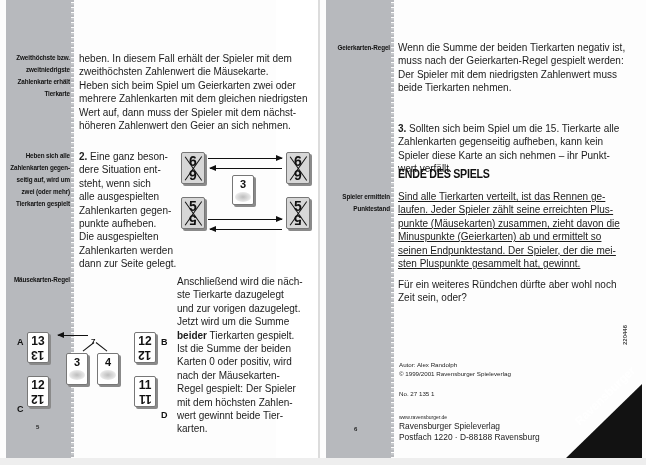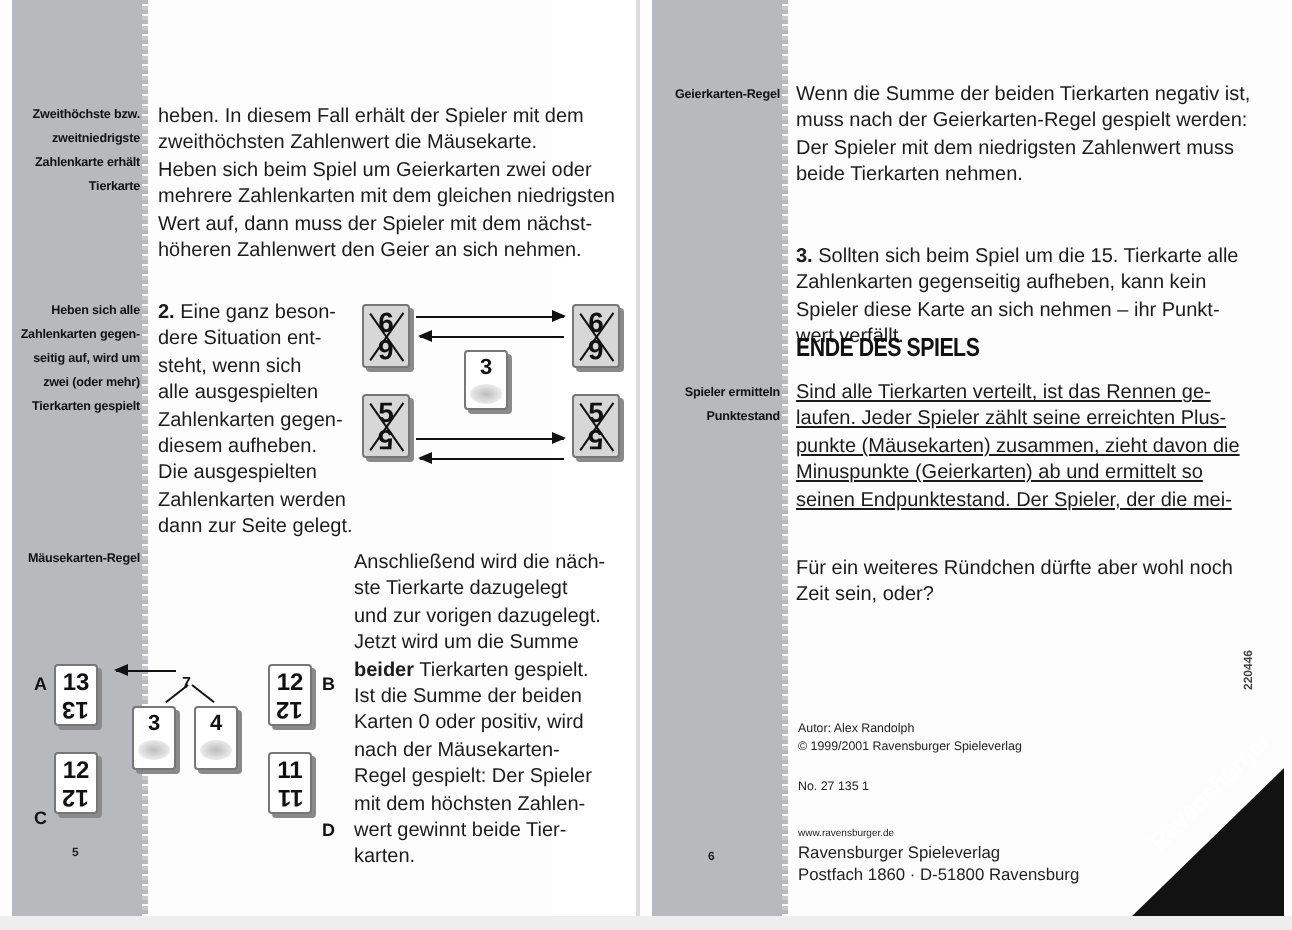--- a/index.html
+++ b/index.html
@@ -86,21 +86,21 @@
     <div>Wert auf, dann muss der Spieler mit dem nächst-</div>
     <div>höheren Zahlenwert den Geier an sich nehmen.</div>
   </div>
 
   <div class="body-text" style="left:79px; top:150px; width:100px;">
     <div><b>2.</b><span> Eine ganz beson-</span></div>
     <div>dere Situation ent-</div>
     <div>steht, wenn sich</div>
     <div>alle ausgespielten</div>
     <div>Zahlenkarten gegen-</div>
-    <div>diesem aufheben.</div>
+    <div>punkte aufheben.</div>
     <div>Die ausgespielten</div>
     <div>Zahlenkarten werden</div>
     <div>dann zur Seite gelegt.</div>
   </div>
 
   <div>
     <div class="card crossed grey" style="left:181px; top:152px; width:24px; height:32px;">
       <span class="num">6</span>
       <span class="num flip">6</span>
     </div>
@@ -211,36 +211,37 @@
   </div>
 
   <div class="section-heading" style="left:78px; top:166px;">ENDE DES SPIELS</div>
 
   <div class="body-text" style="left:78px; top:190px; width:245px;text-decoration:underline;">
     <div>Sind alle Tierkarten verteilt, ist das Rennen ge-</div>
     <div>laufen. Jeder Spieler zählt seine erreichten Plus-</div>
     <div>punkte (Mäusekarten) zusammen, zieht davon die</div>
     <div>Minuspunkte (Geierkarten) ab und ermittelt so</div>
     <div>seinen Endpunktestand. Der Spieler, der die mei-</div>
+    <div>sten Pluspunkte gesammelt hat, gewinnt.</div>
   </div>
 
   <div class="body-text" style="left:78px; top:278px; width:245px;">
     <div>Für ein weiteres Ründchen dürfte aber wohl noch</div>
     <div>Zeit sein, oder?</div>
   </div>
 
   <div class="small-text" style="left:79px; top:361px; width:200px;">
     <div>Autor: Alex Randolph</div>
     <div>© 1999/2001 Ravensburger Spieleverlag</div>
   </div>
   <div class="small-text" style="left:79px; top:390px;">No. 27 135 1</div>
   <div class="small-text" style="left:79px; top:413px; font-size:5px;">www.ravensburger.de</div>
   <div class="med-text" style="left:79px; top:421px; width:220px;">
     <div>Ravensburger Spieleverlag</div>
-    <div>Postfach 1860 · D-51800 Ravensburg</div>
+    <div>Postfach 1220 · D-88188 Ravensburg</div>
   </div>
 
   <span class="page-number" style="left:34px; top:426px;">6</span>
 </div>
 
 <div class="vertical-code">220446</div>
 <div class="logo-triangle"></div>
 <div class="logo-text">Ravensburger</div>
 
 <div class="bottom-band"></div>

